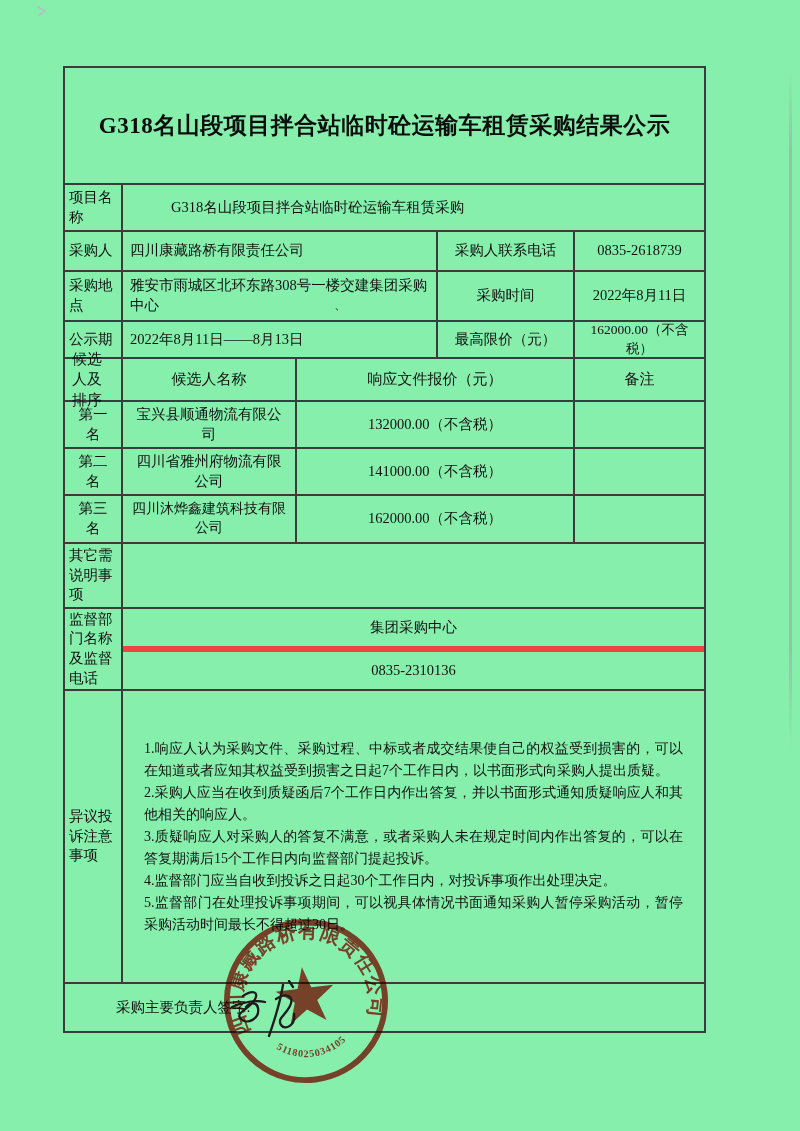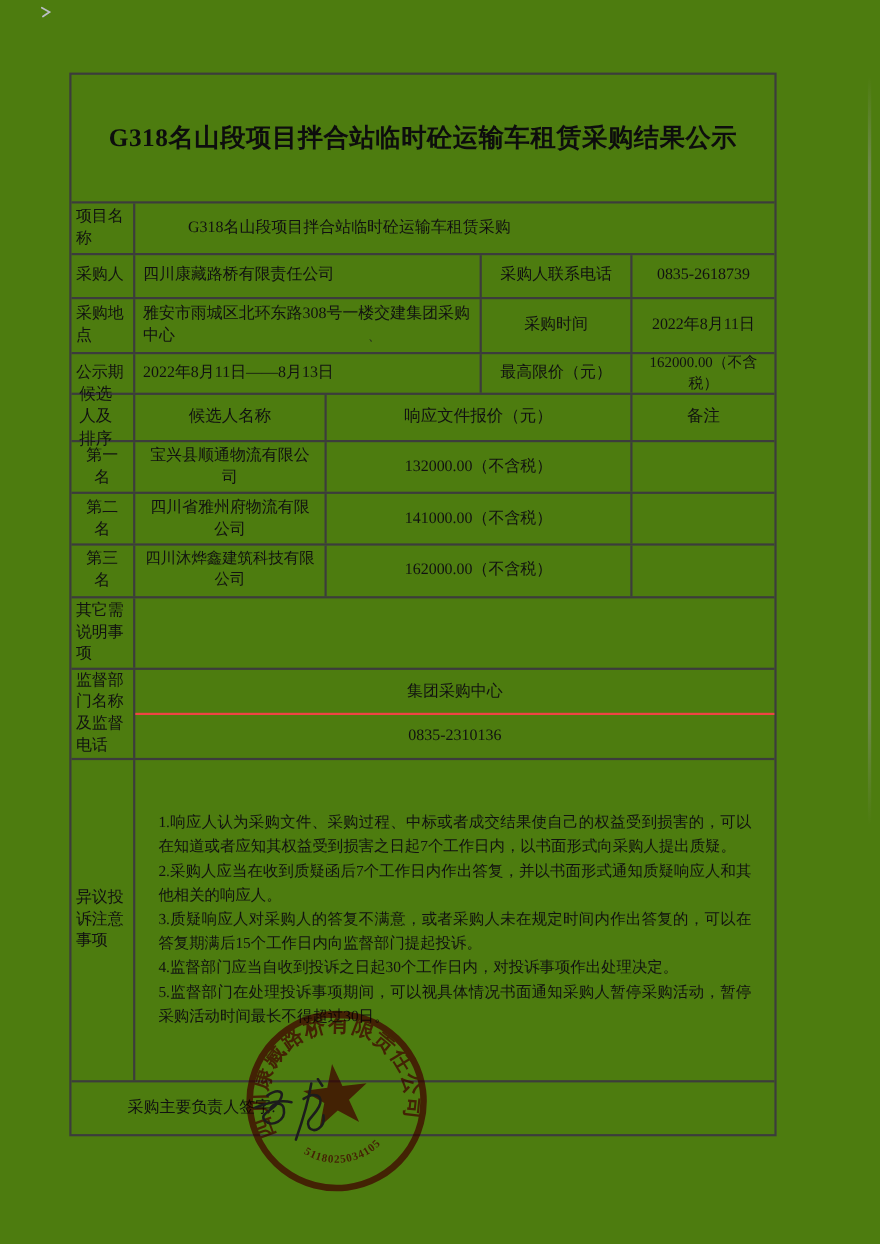--- a/index.html
+++ b/index.html
@@ -1,18 +1,18 @@
 <!DOCTYPE html>
 <html><head>
 <meta charset="utf-8">
 <style>
   * { margin:0; padding:0; box-sizing:border-box; }
   html,body { width:800px; height:1131px; background:#fefefe; overflow:hidden;
     font-family:"Liberation Serif","DejaVu Serif",serif; color:#111; }
-  .page { position:relative; width:800px; height:1131px; background:#4d7c0f; }
+  .page { position:relative; width:800px; height:1131px; background:#86efac; }
 
   
   .edge-shadow { position:absolute; right:8px; top:70px; width:3px; height:680px;
     background:linear-gradient(to bottom, rgba(150,150,150,0) 0%, rgba(150,150,150,.45) 12%,
       rgba(150,150,150,.45) 85%, rgba(150,150,150,0) 100%); }
 
   .doc-table { position:absolute; left:63px; top:66px; width:643px;
     border:2px solid #3c3c3c; background:transparent; }
   .row { display:flex; border-bottom:2px solid #3c3c3c; align-items:stretch; }
   .row:last-child { border-bottom:none;margin-left:44px; }
@@ -33,21 +33,21 @@
   .title-text { width:100%; text-align:center; font-size:23px; font-weight:bold;
     letter-spacing:.5px; color:#0d0d0d; }
   .r2 { height:47px; } .r3 { height:40px; } .r4 { height:50px; } .r5 { height:37px; }
   .r6 { height:43px; } .r6 .cell { font-size:15px; }
   .r7 { height:47px; } .r8 { height:47px; } .r9 { height:48px; }
   .r10 { height:65px; } .r11 { height:82px; } .r12 { height:293px; } .r13 { height:47px; }
 
   .sup-col { flex:1; display:flex; flex-direction:column; }
   .sup-cell { flex:1; display:flex; align-items:center; justify-content:center;
     font-size:14.5px; }
-  .sup-cell:first-child { border-bottom:2px solid #ef4444; }
+  .sup-cell:first-child { border-bottom:6px solid #ef4444; }
   .sup-label { text-align:left; justify-content:center; }
 
   .objection-cell { flex:1; display:flex; flex-direction:column; justify-content:center;
     padding:8px 21px; }
   .objection-item { font-size:14px; line-height:22px; text-align:justify; }
 
   .sig-cell { flex:1; border-right:none; align-items:center; font-size:14.5px; }
 
   .stray-mark { position:absolute; left:334px; top:296px; font-size:13px; color:#222; }
 

